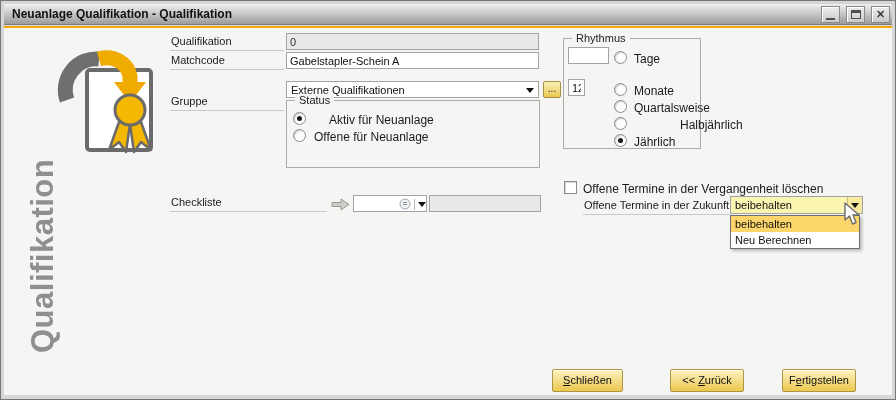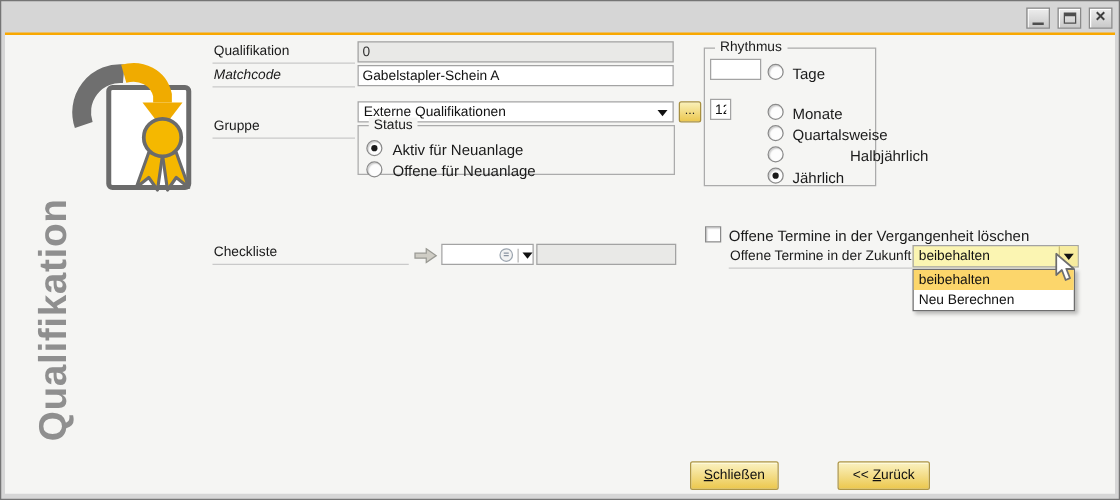--- a/index.html
+++ b/index.html
@@ -98,20 +98,23 @@
 
   .inp-icons { position:absolute; display:flex; align-items:center; }
   .sep { width:1px; height:11px; background:#B5B5B5; margin:0 3px; }
   .dd-arrow { width:0; height:0; border-left:4px solid transparent; border-right:4px solid transparent; border-top:5px solid #111; }
 </style>
 </head>
 <body>
 
 <div class="window">
 
+  <div class="titlebar">
+    <span>Neuanlage Qualifikation - Qualifikation</span>
+  </div>
   <div class="winbtn min">
     <span class="glyph-min"></span>
   </div>
   <div class="winbtn max">
     <span class="glyph-max"></span>
   </div>
   <div class="winbtn cls">
     <span class="glyph-cls">✕</span>
   </div>
   <div class="accent"></div>
@@ -125,37 +128,37 @@
     <polygon points="66,76 56,104 66,96 73,106 77,78" fill="#F5B800" stroke="#6B6B6B" stroke-width="2.5" stroke-linejoin="round"></polygon>
     <polygon points="88,76 98,104 88,96 81,106 77,78" fill="#F5B800" stroke="#6B6B6B" stroke-width="2.5" stroke-linejoin="round"></polygon>
     <circle cx="77" cy="64" r="15" fill="#F5B800" stroke="#6B6B6B" stroke-width="3"></circle>
   </svg>
 
   <span class="vlabel">Qualifikation</span>
 
   <span class="flabel" style="left:169px;top:33px;width:114px;">Qualifikation</span>
   <input class="tinput disabled" style="left: 285px; top: 32px; width: 253px;" readonly="" value="0">
 
-  <span class="flabel" style="left:169px;top:52px;width:114px;font-style:italic;">Matchcode</span>
+  <span class="flabel" style="left:169px;top:52px;width:114px;">Matchcode</span>
   <input class="tinput" style="left: 285px; top: 51px; width: 253px;" value="Gabelstapler-Schein A">
 
   <span class="flabel" style="left:169px;top:81px;width:114px;margin-top:12px;">Gruppe</span>
   <div class="combo" style="left:285px;top:80px;width:253px;">
     <span>Externe Qualifikationen</span>
     <span class="arrow"></span>
   </div>
   <div class="goldbtn-sm" style="left:542px;top:80px;">...</div>
 
-  <div class="groupbox" style="left:285px;top:99px;width:254px;height:40px;">
+  <div class="groupbox" style="left:285px;top:99px;width:254px;height:68px;">
     <span class="legend">Status</span>
   </div>
   <span class="radio checked" style="left:292px;top:111px;">
       <span class="dot"></span>
     </span>
-  <span class="txt" style="left:313px;top:112px;text-align:right;">Aktiv für Neuanlage</span>
+  <span class="txt" style="left:328px;top:112px;text-align:right;">Aktiv für Neuanlage</span>
   <span class="radio" style="left:292px;top:128px;"></span>
   <span class="txt" style="left:313px;top:129px;">Offene für Neuanlage</span>
 
   <span class="flabel" style="left:169px;top:194px;width:157px;">Checkliste</span>
   <svg style="position:absolute;left:330px;top:197px;" width="19" height="13" viewBox="0 0 19 13">
     <path d="M1 4.5 H10 V1 L18 6.5 L10 12 V8.5 H1 Z" fill="#CFCDC5" stroke="#9A9A94" stroke-width="1"></path>
   </svg>
   <input class="tinput" style="left: 352px; top: 194px; width: 74px; padding-right: 30px;" value="">
   <div class="inp-icons" style="left:398px;top:197px;">
     <svg width="12" height="12" viewBox="0 0 12 12">
@@ -208,14 +211,17 @@
   <svg style="position:absolute;left:843px;top:201px;" width="17" height="25" viewBox="0 0 17 25">
     <polygon points="1,1 1,18 5.5,14 8.5,22 12,20.5 9,13 15,13" fill="#FFFFFF" stroke="#6E6E6E" stroke-width="1.4" stroke-linejoin="round"></polygon>
   </svg>
 
   <div class="goldbtn" style="left:551px;width:71px;">
     <u>S</u><span>chließen</span>
   </div>
   <div class="goldbtn" style="left:669px;width:74px;">
     <span>&lt;&lt; </span><u>Z</u><span>urück</span>
   </div>
+  <div class="goldbtn" style="left:781px;width:74px;">
+    <span>F</span><u>e</u><span>rtigstellen</span>
+  </div>
 
 </div>
 
 </body></html>

